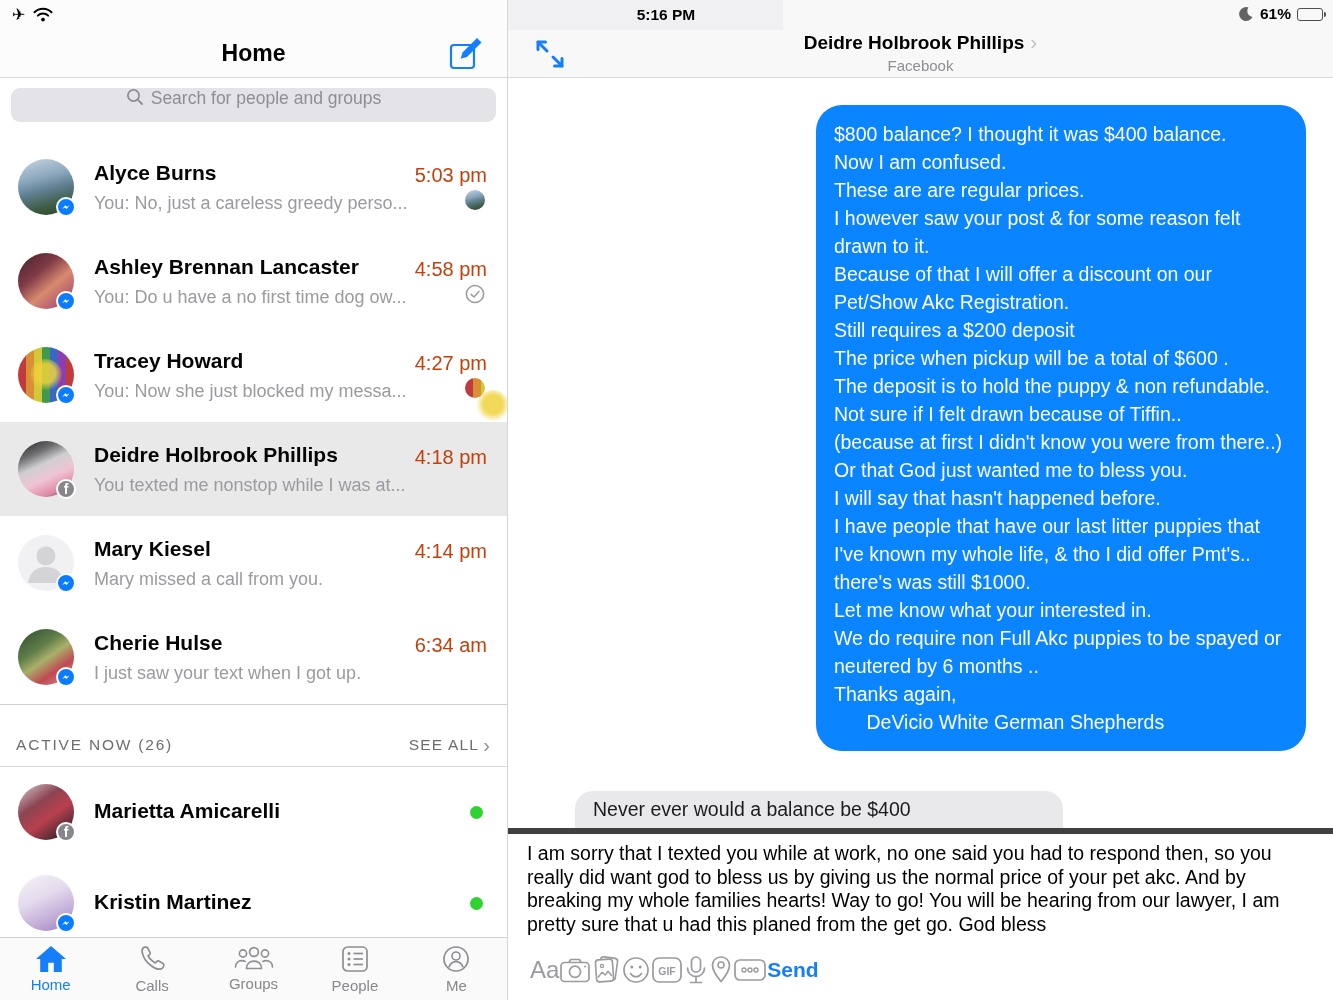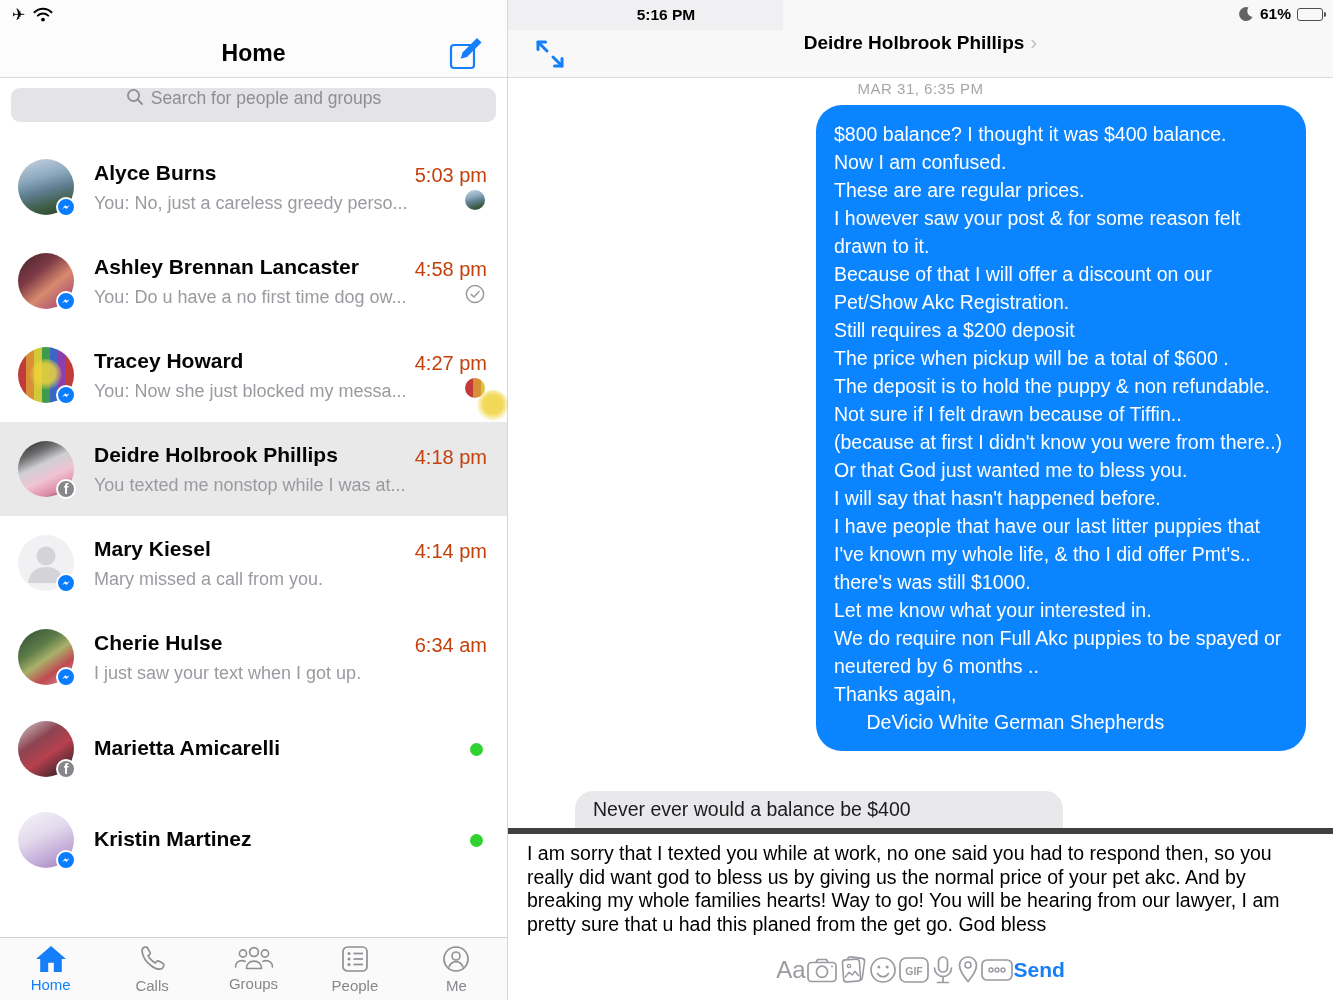--- a/index.html
+++ b/index.html
@@ -95,21 +95,21 @@
                 border-radius:26px; padding:15px 18px; color:#fff; font-size:19.5px;
                 line-height:28px; white-space:pre-line; }
   .bubble-in { position:absolute; left:67px; top:713px; width:488px; height:66px; background:#e9e9eb;
                border-radius:18px; padding:7px 18px; color:#1c1c1e; font-size:19.5px; white-space:nowrap; overflow:hidden; }
 
   .composer { position:absolute; left:0; bottom:0; width:825px; height:172px; background:#fff;
               border-top:6px solid #404040; z-index:6; }
   .draft { position:absolute; left:19px; right:20px; top:8px; font-size:19.5px; line-height:23.5px;
            color:#000; cursor:text; }
   .toolbar { position:absolute; left:0; bottom:0; width:825px; height:60px; display:flex;
-             align-items:center; justify-content:center; padding:0 22px; }
+             align-items:center; justify-content:flex-start; padding:0 22px; }
   .tool { display:flex; align-items:center; justify-content:center; cursor:pointer; color:#9a9aa0; }
   .aa-label { font-size:24px; color:#9a9aa0; }
   .send-btn { font-size:21px; font-weight:700; color:#157efb; cursor:pointer; }
 
   svg { display:block; }
 </style>
 </head>
 <body>
 
 <div class="app">
@@ -230,20 +230,27 @@
               </svg>
           </div>
         </div>
         <div class="rname">Cherie Hulse</div>
         <div class="rtime">6:34 am</div>
         <div class="rsnip">I just saw your text when I got up.</div>
       </div>
 
     </div>
 
+    <div class="section-bar">
+      <span class="section-label">ACTIVE NOW (26)</span>
+      <span class="see-all">
+        <span>SEE ALL</span>
+        <span class="chev">›</span>
+      </span>
+    </div>
 
     <div class="active-list">
       <div class="arow">
         <div class="avatar av-marietta">
           <div class="badge badge-fb">f</div>
         </div>
         <div class="aname">Marietta Amicarelli</div>
         <div class="green-dot"></div>
       </div>
       <div class="arow">
@@ -312,21 +319,20 @@
           </svg>
         </span>
         <span class="tab-label">Me</span>
       </div>
     </div>
   </div>
 
   <div class="right-pane">
 
     <div class="chat-area">
-      <div class="date-header">MAR 31, 6:35 PM</div>
       <div class="bubble-out">$800 balance? I thought it was $400 balance.
 Now I am confused.
 These are are regular prices.
 I however saw your post &amp; for some reason felt drawn to it.
 Because of that I will offer a discount on our Pet/Show Akc Registration.
 Still requires a $200 deposit
 The price when pickup will be a total of $600 .
 The deposit is to hold the puppy &amp; non refundable.
 Not sure if I felt drawn because of Tiffin..
 (because at first I didn't know you were from there..)
@@ -355,20 +361,21 @@
       <div class="expand-btn">
         <svg width="38" height="38" viewBox="0 0 38 38">
           <line x1="15" y1="15" x2="6" y2="6" stroke="#157efb" stroke-width="3" stroke-linecap="round"></line>
           <polyline points="6,13.5 6,6 13.5,6" fill="none" stroke="#157efb" stroke-width="3" stroke-linecap="round" stroke-linejoin="round"></polyline>
           <line x1="21" y1="21" x2="30" y2="30" stroke="#157efb" stroke-width="3" stroke-linecap="round"></line>
           <polyline points="30,22.5 30,30 22.5,30" fill="none" stroke="#157efb" stroke-width="3" stroke-linecap="round" stroke-linejoin="round"></polyline>
         </svg>
       </div>
       <div class="rp-titlebox">
         <span class="rp-title">Deidre Holbrook Phillips</span><span class="rp-title-chev">›</span>
+        <div class="rp-subtitle">Facebook</div>
       </div>
     </div>
 
     <div class="composer">
       <div class="draft">I am sorry that I texted you while at work, no one said you had to respond then, so you really did want god to bless us by giving us the normal price of your pet akc. And by breaking my whole families hearts! Way to go! You will be hearing from our lawyer, I am pretty sure that u had this planed from the get go. God bless</div>
       <div class="toolbar">
         <span class="tool aa-label">Aa</span>
         <span class="tool">
           <svg width="32" height="28" viewBox="0 0 32 28">
             <rect x="2" y="6.5" width="28" height="19" rx="3.5" fill="none" stroke="#9a9aa0" stroke-width="1.7"></rect>

